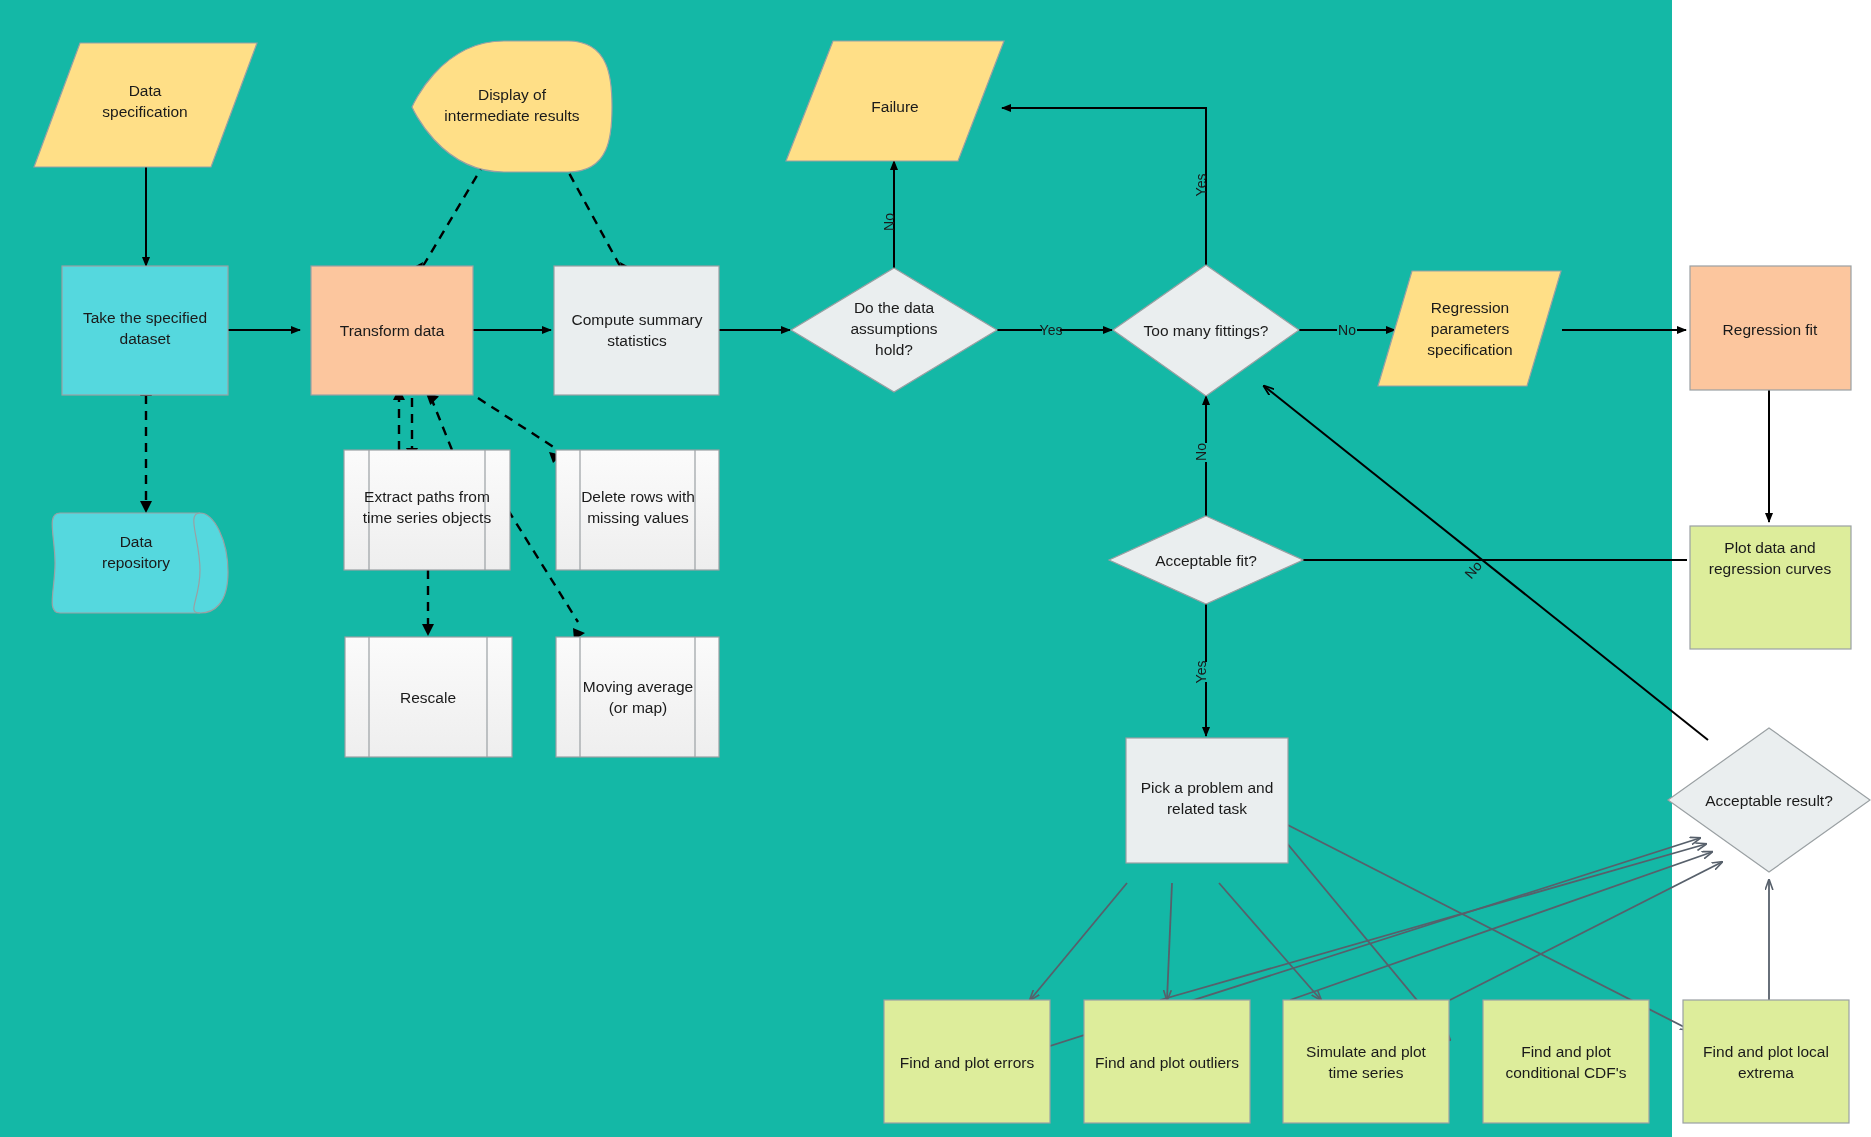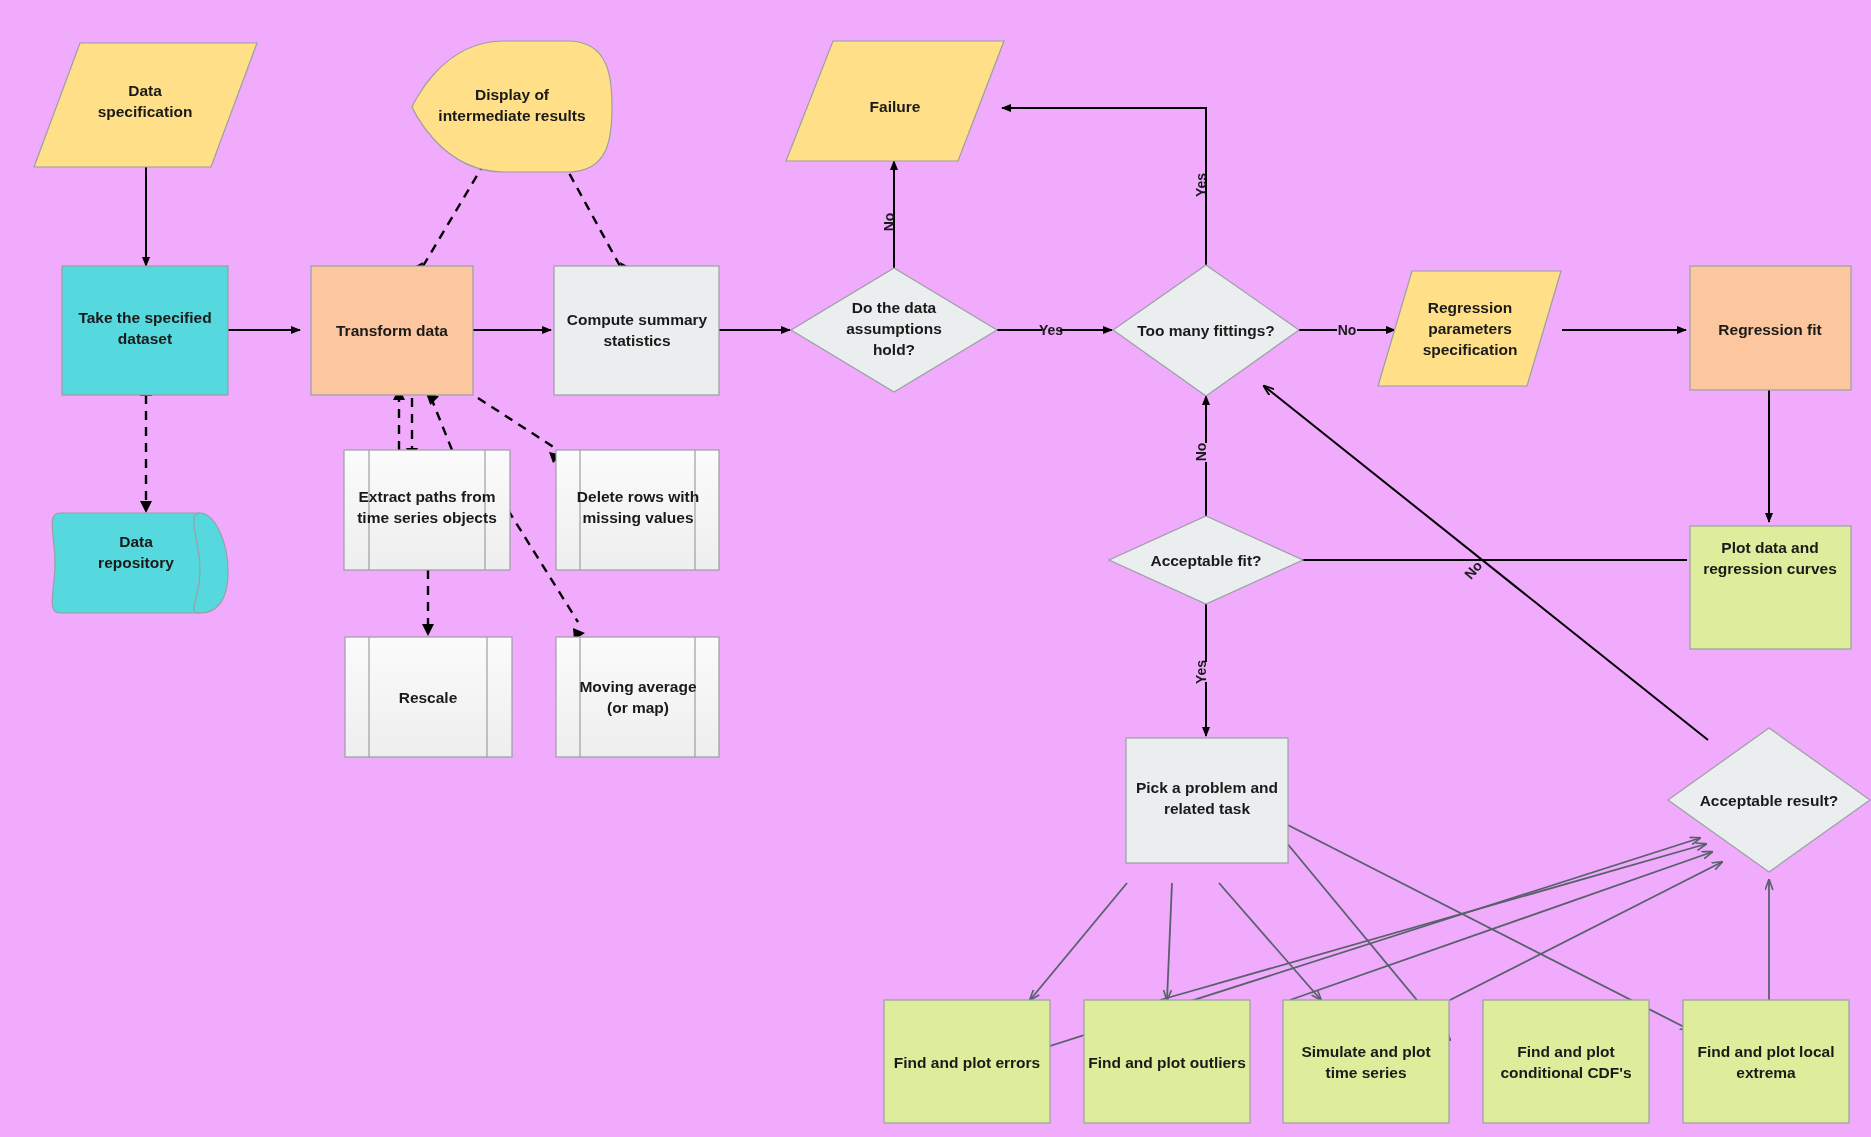--- a/index.html
+++ b/index.html
@@ -1,17 +1,17 @@
 <!DOCTYPE html>
 <html><head>
 <meta charset="utf-8">
 <style>
   html,body{margin:0;padding:0;background:#ffffff;}
-  #stage{position:relative;width:1871px;height:1137px;background:#f0abfc;
-         font-family:"Liberation Sans","DejaVu Sans",sans-serif;font-weight:bold;}
+  #stage{position:relative;width:1672px;height:1137px;background:#14b8a6;
+         font-family:"Liberation Sans","DejaVu Sans",sans-serif;}
   svg{position:absolute;left:0;top:0;width:1871px;height:1137px;}
   .nodetext{font-family:"Liberation Sans","DejaVu Sans",sans-serif;font-size:15.5px;fill:#1a1a1a;}
   .edgelabel{font-family:"Liberation Sans","DejaVu Sans",sans-serif;font-size:14px;fill:#1a1a1a;}
   .shape{stroke:#9aa0a3;stroke-width:1.2;}
   .solidline{stroke:#000;stroke-width:2;fill:none;}
   .dashline{stroke:#000;stroke-width:2.4;fill:none;stroke-dasharray:9 7;}
   .thinline{stroke:#57606b;stroke-width:1.8;fill:none;}
 </style>
 </head>
 <body>

